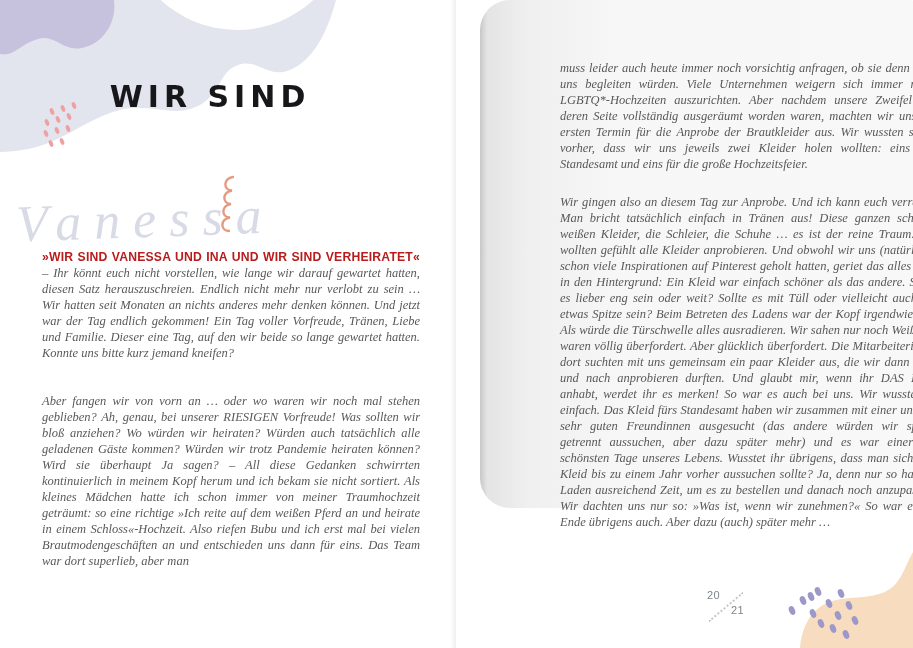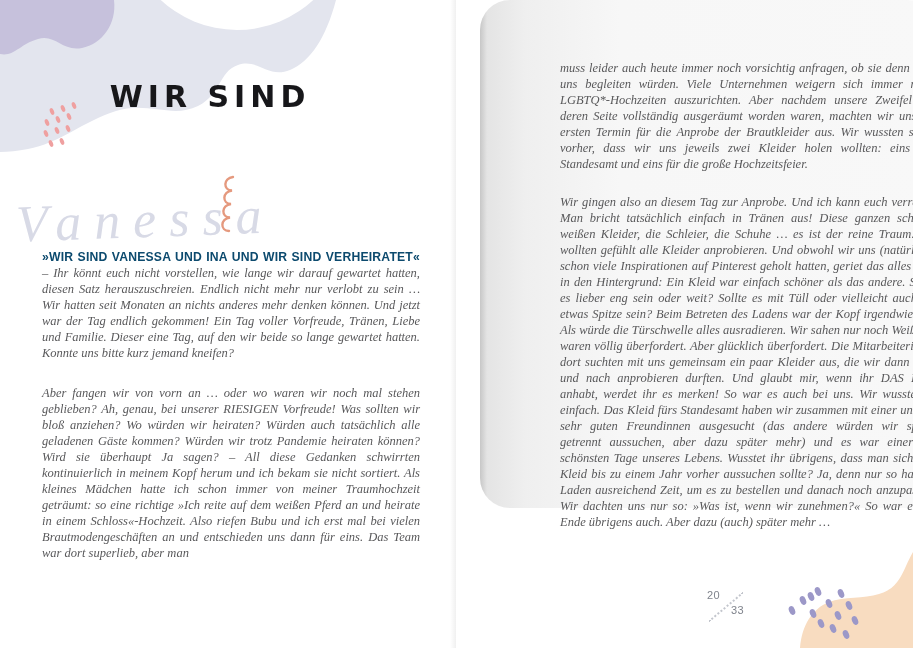--- a/index.html
+++ b/index.html
@@ -36,26 +36,26 @@
     transform:rotate(-2deg);white-space:nowrap;
   }
   
   .body-para{
     position:absolute;width:378px;
     font-size:12.5px;line-height:16px;color:#58585a;
     font-style:italic;text-align:justify;z-index:1;
     -webkit-hyphens:auto;hyphens:auto;
   }
   .para-left-1{left:42px;top:236px;}
-  .para-left-2{left:42px;top:372px;}
+  .para-left-2{left:42px;top:380px;}
   .para-right-1{left:80px;top:47px;}
   .para-right-2{left:80px;top:181px;}
   .lead{
     font-family:"Liberation Sans",sans-serif;font-style:normal;font-weight:700;
-    font-size:12.2px;letter-spacing:0.2px;color:#0c4a6e;
+    font-size:12.2px;letter-spacing:0.2px;color:#b91c1c;
   }
   
   .pagenum{
     position:absolute;font-family:"Liberation Sans",sans-serif;
     font-size:11px;font-weight:400;color:#7f838c;letter-spacing:0.5px;z-index:2;
   }
   .pagenum.verso{left:227px;top:589px;}
   .pagenum.recto{left:251px;top:604px;}
   .page-slash{
     position:absolute;left:224px;top:606px;width:44px;height:0;
@@ -107,21 +107,21 @@
     <svg class="peach-svg" width="457" height="648" viewBox="0 0 457 648" aria-hidden="true">
       <path fill="#f8dcc0" d="M457,537 C442,534 434,548 426,566 C418,584 412,590 399,594 C384,599 364,596 349,602 C332,609 322,625 320,648 L457,648 Z"></path>
     </svg>
 
     <p class="body-para para-right-1">muss leider auch heute immer noch vorsichtig anfragen, ob sie denn auch uns begleiten würden. Viele Unternehmen weigern sich immer noch, LGBTQ*-Hochzeiten auszurichten. Aber nachdem unsere Zweifel von deren Seite vollständig ausgeräumt worden waren, machten wir unseren ersten Termin für die Anprobe der Brautkleider aus. Wir wussten schon vorher, dass wir uns jeweils zwei Kleider holen wollten: eins fürs Standesamt und eins für die große Hochzeitsfeier.</p>
 
     <p class="body-para para-right-2">Wir gingen also an diesem Tag zur Anprobe. Und ich kann euch verraten: Man bricht tatsächlich einfach in Tränen aus! Diese ganzen schönen weißen Kleider, die Schleier, die Schuhe … es ist der reine Traum. Wir wollten gefühlt alle Kleider anprobieren. Und obwohl wir uns (natürlich!) schon viele Inspirationen auf Pinterest geholt hatten, geriet das alles total in den Hintergrund: Ein Kleid war einfach schöner als das andere. Sollte es lieber eng sein oder weit? Sollte es mit Tüll oder vielleicht auch mit etwas Spitze sein? Beim Betreten des Ladens war der Kopf irgendwie leer. Als würde die Türschwelle alles ausradieren. Wir sahen nur noch Weiß und waren völlig überfordert. Aber glücklich überfordert. Die Mitarbeiterinnen dort suchten mit uns gemeinsam ein paar Kleider aus, die wir dann nach und nach anprobieren durften. Und glaubt mir, wenn ihr DAS Kleid anhabt, werdet ihr es merken! So war es auch bei uns. Wir wussten es einfach. Das Kleid fürs Standesamt haben wir zusammen mit einer unserer sehr guten Freundinnen ausgesucht (das andere würden wir später getrennt aussuchen, aber dazu später mehr) und es war einer der schönsten Tage unseres Lebens. Wusstet ihr übrigens, dass man sich sein Kleid bis zu einem Jahr vorher aussuchen sollte? Ja, denn nur so hat der Laden ausreichend Zeit, um es zu bestellen und danach noch anzupassen! Wir dachten uns nur so: »Was ist, wenn wir zunehmen?« So war es am Ende übrigens auch. Aber dazu (auch) später mehr …</p>
 
     <div class="page-slash"></div>
     <span class="pagenum verso">20</span>
-    <span class="pagenum recto">33</span>
+    <span class="pagenum recto">21</span>
 
     
     <span>
       <i class="dot purple" style="left:309px;top:606px"></i>
       <i class="dot purple" style="left:320px;top:596px"></i>
       <i class="dot purple" style="left:328px;top:592px"></i>
       <i class="dot purple" style="left:330px;top:609px"></i>
       <i class="dot purple" style="left:335px;top:587px"></i>
       <i class="dot purple" style="left:338px;top:619px"></i>
       <i class="dot purple" style="left:346px;top:599px"></i>

